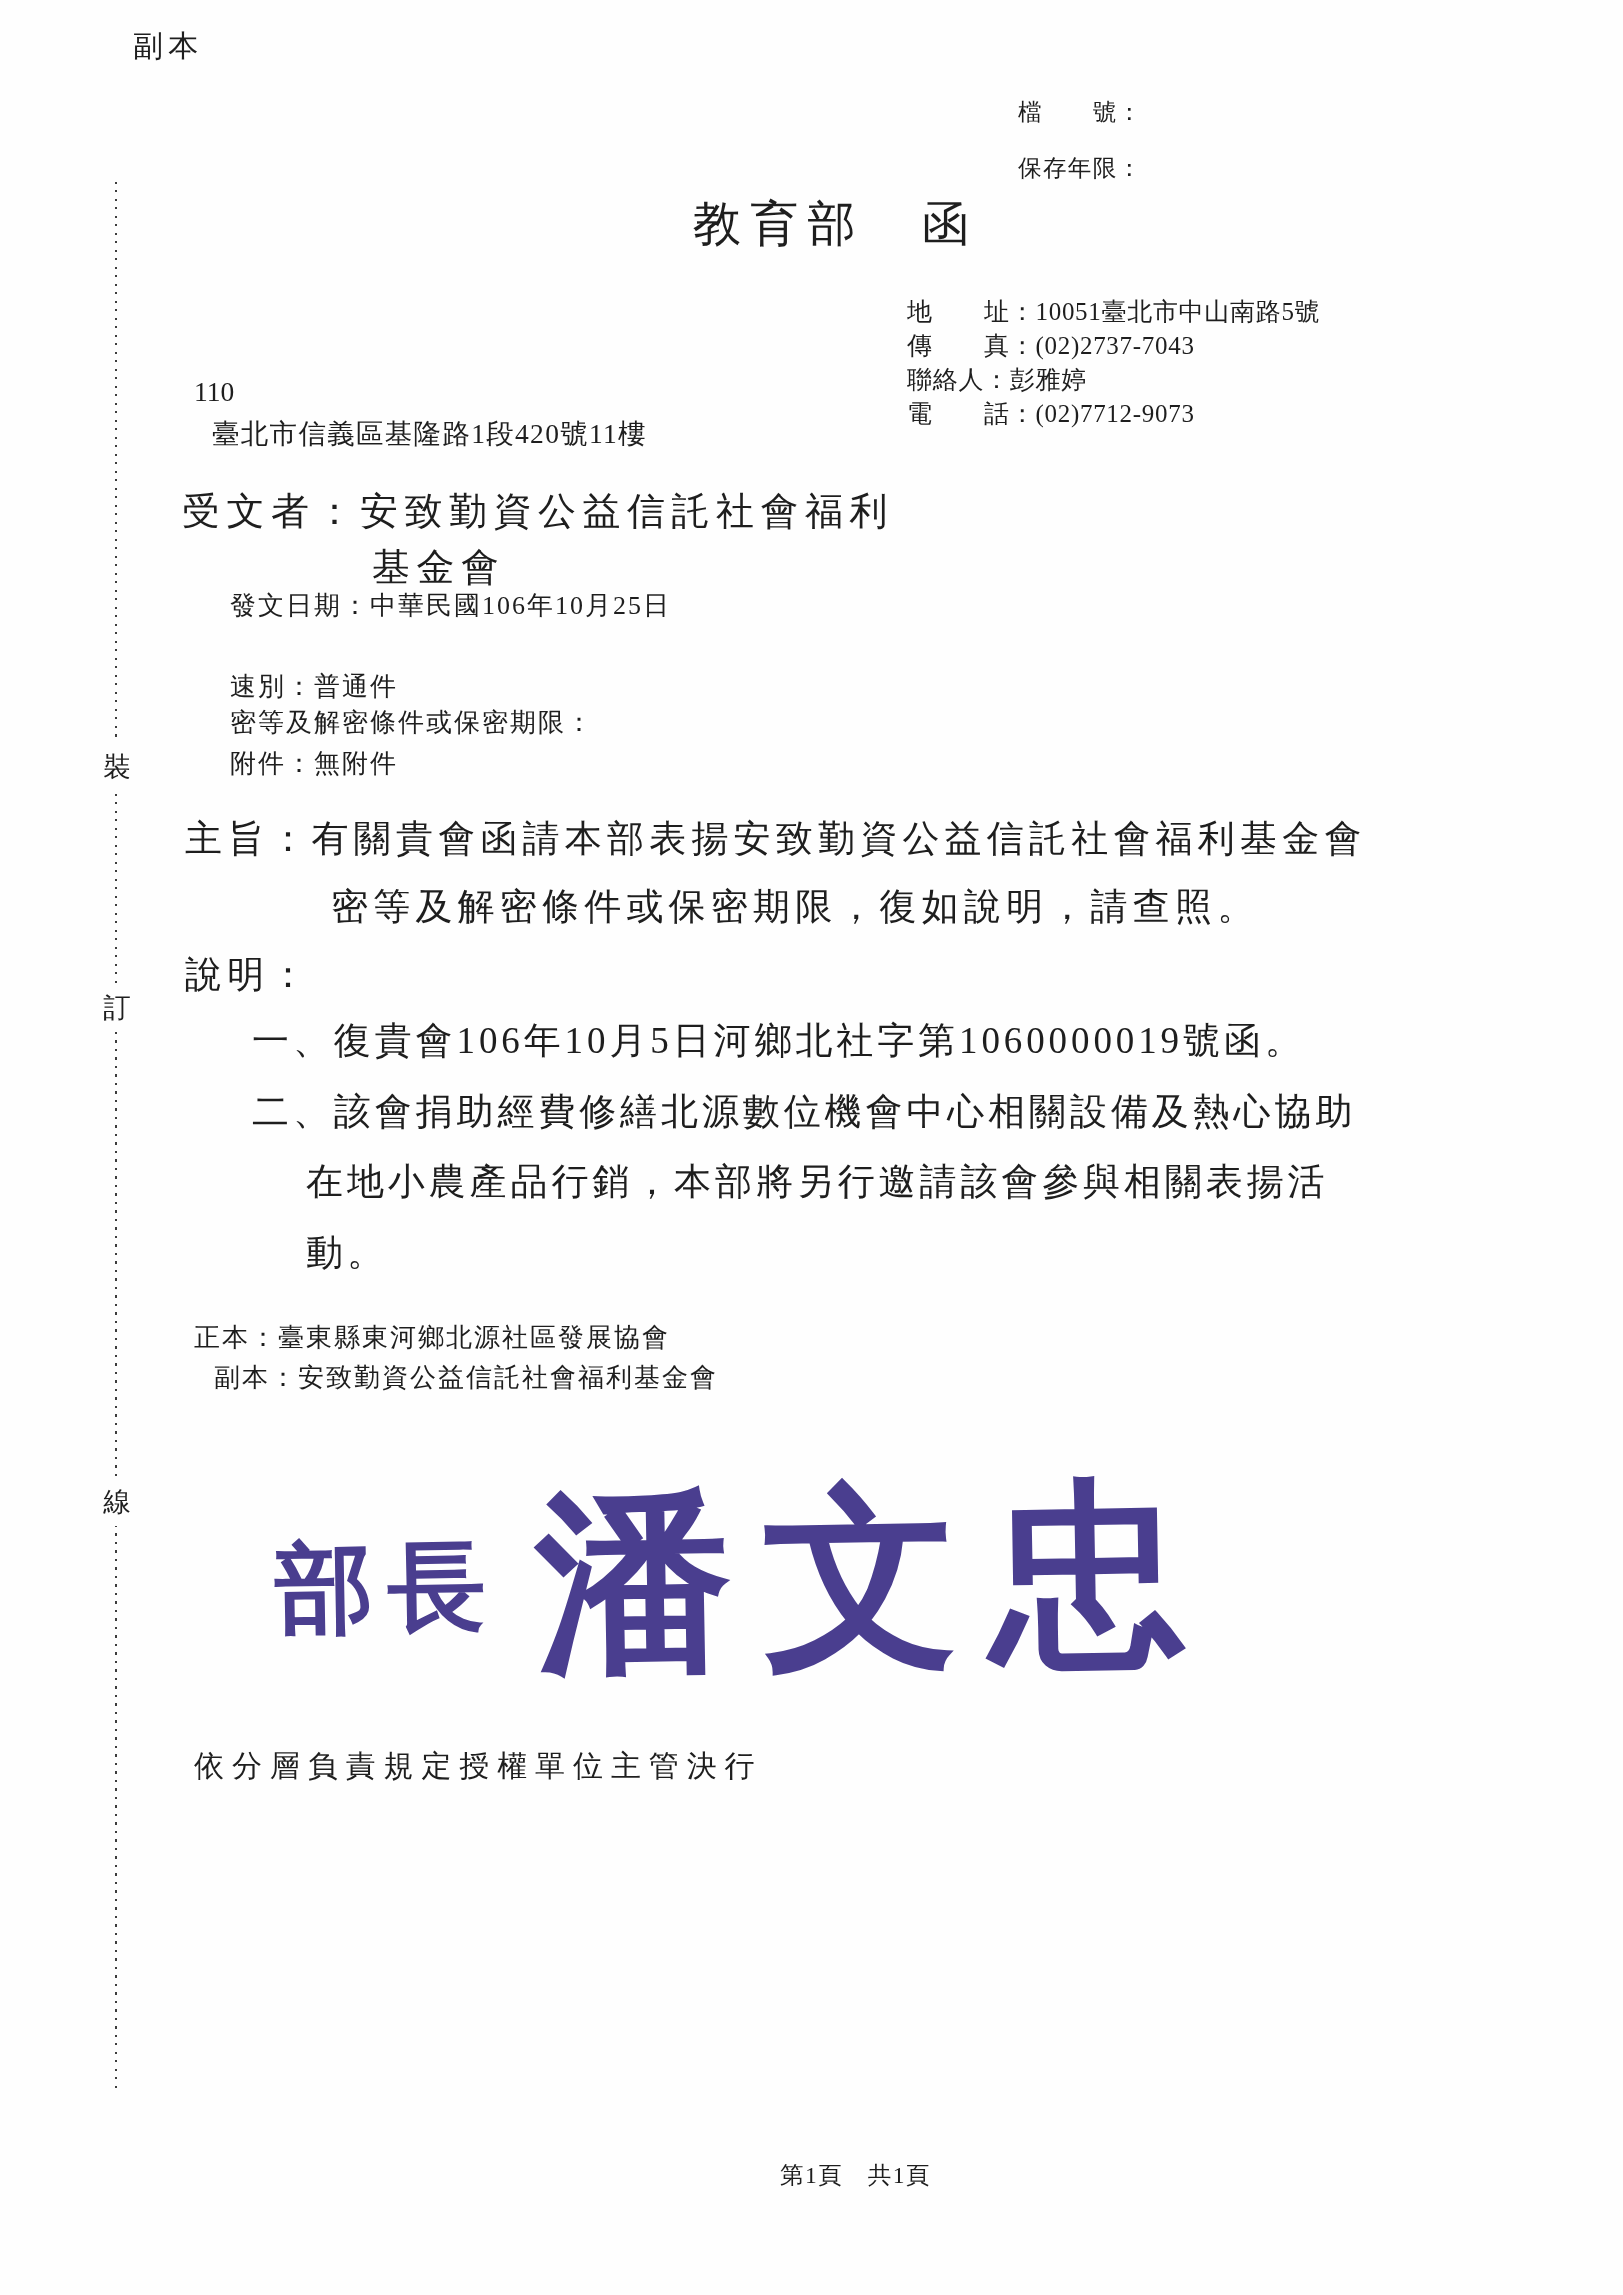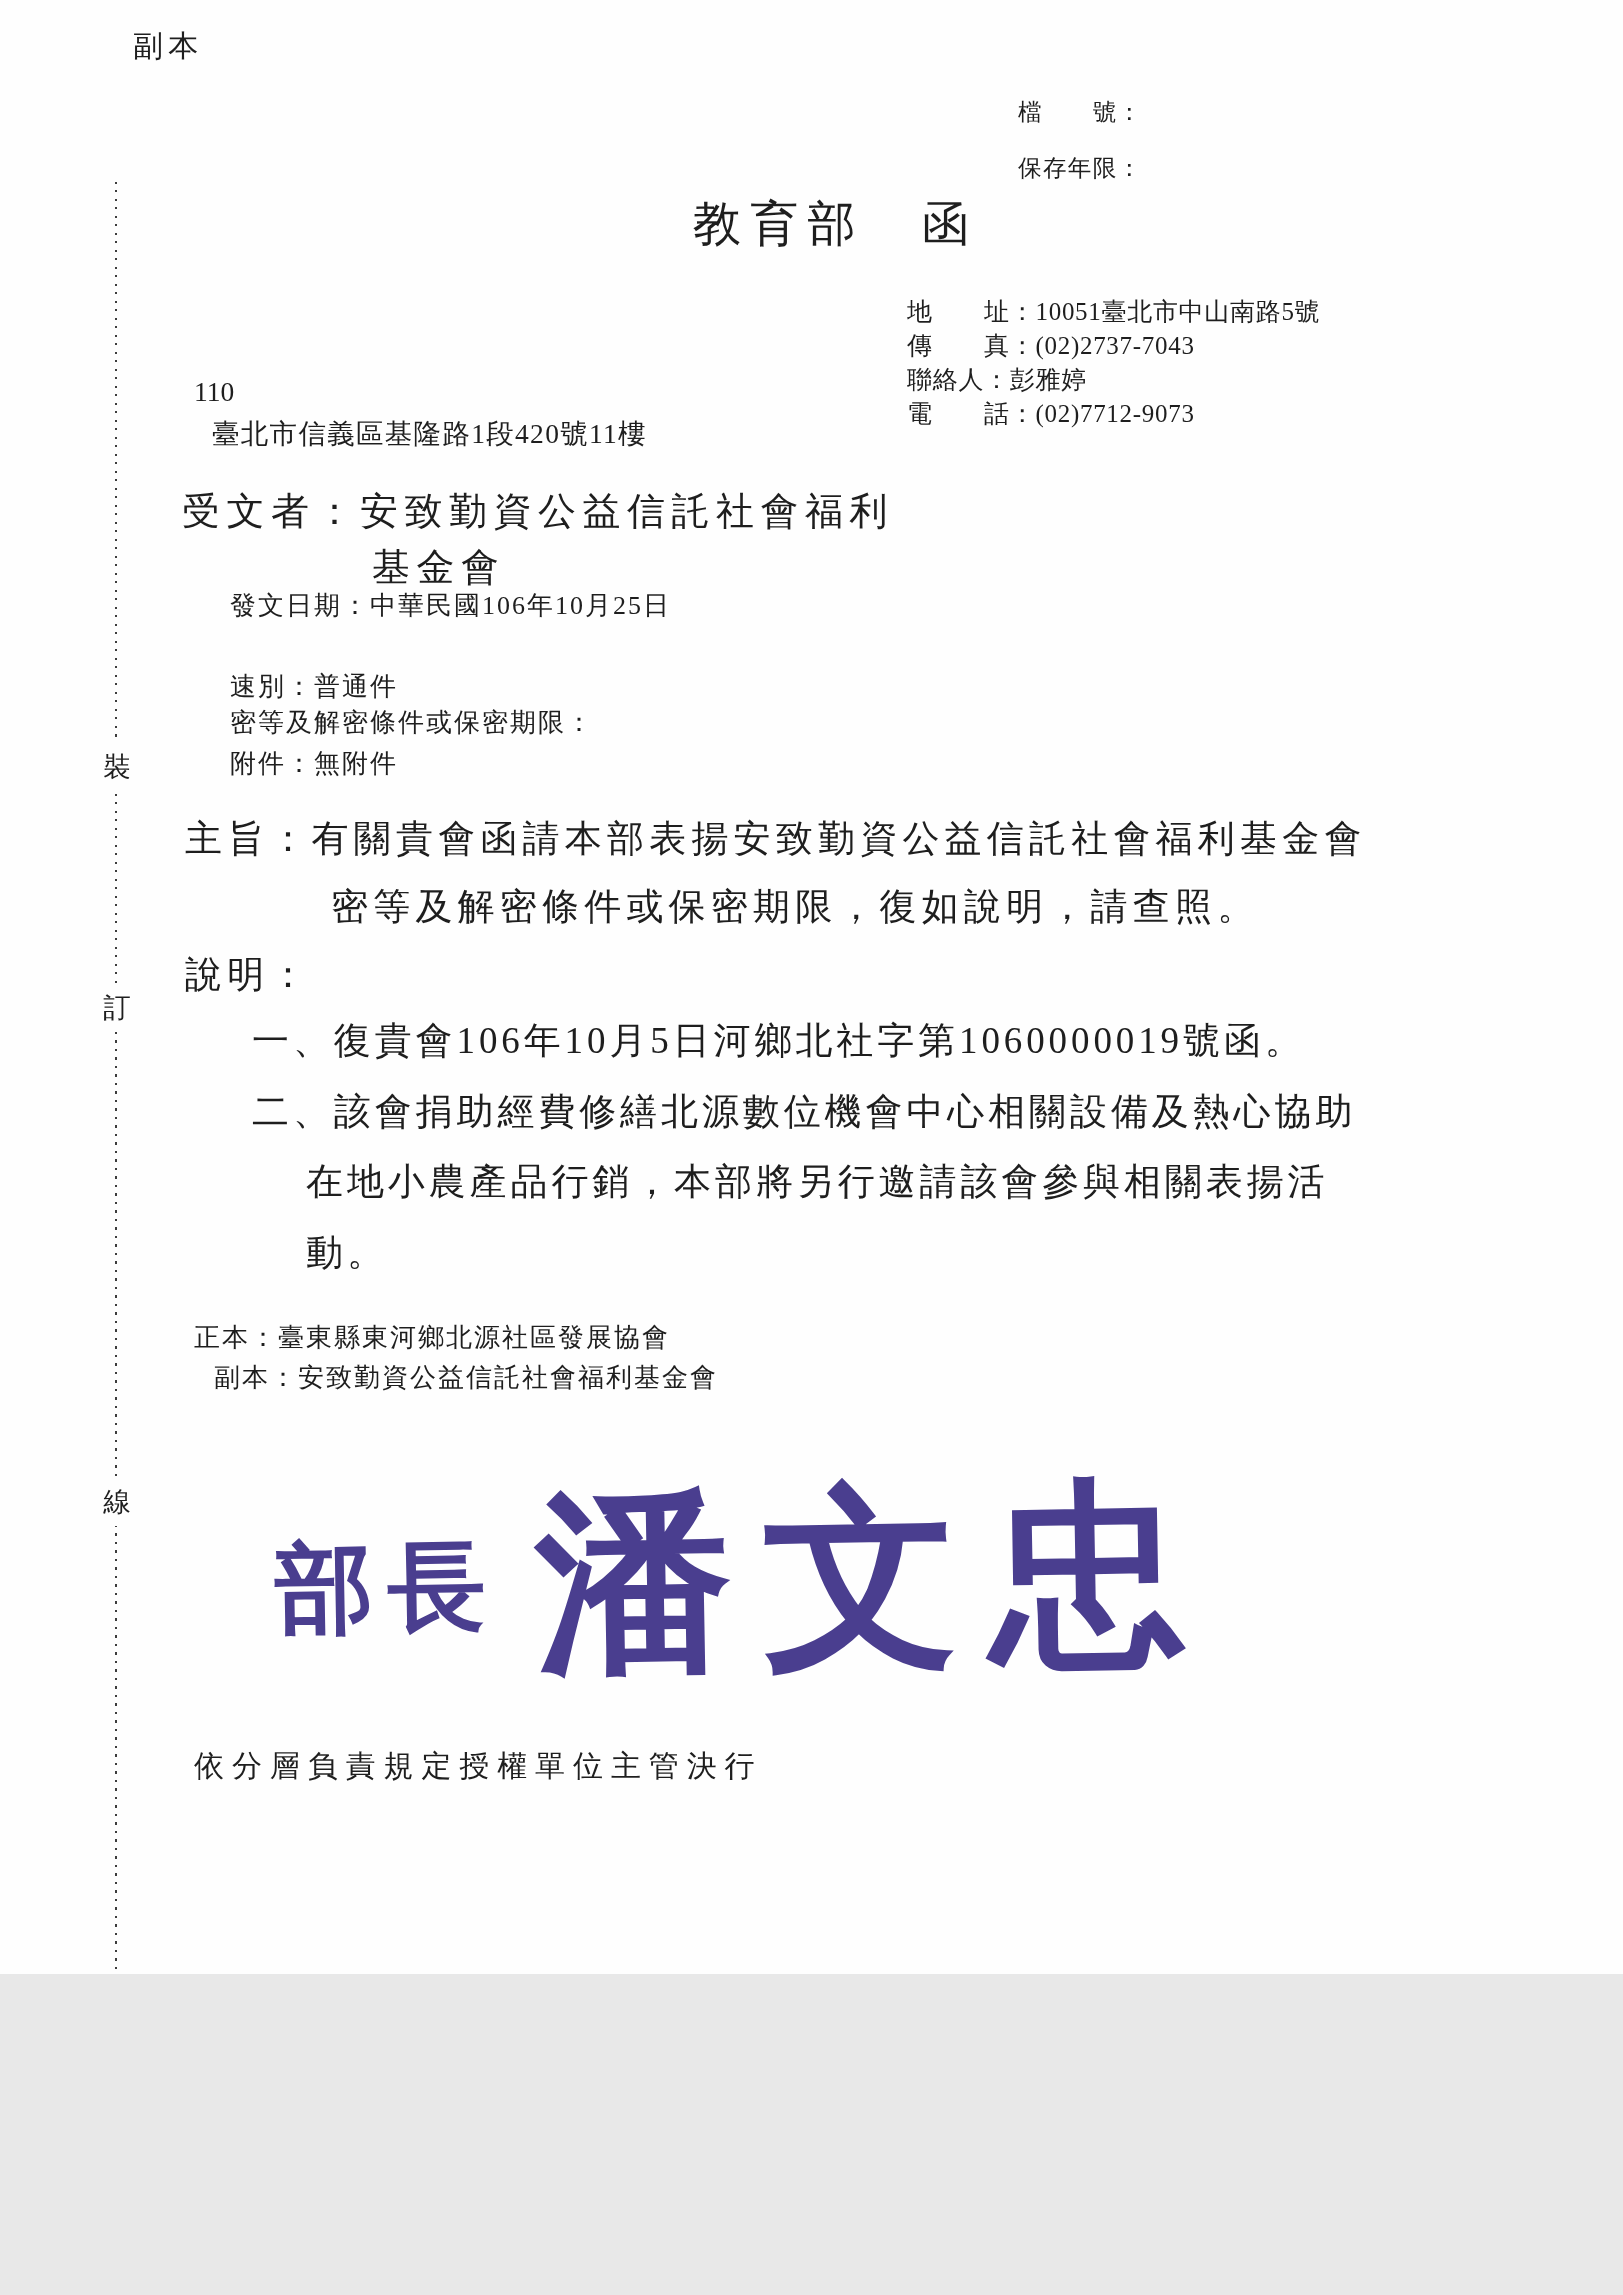--- a/index.html
+++ b/index.html
@@ -1,19 +1,19 @@
 <!DOCTYPE html>
 <html style="font-size:10.5px"><head>
 <meta charset="utf-8">
 <style>
   * { margin:0; padding:0; box-sizing:border-box; }
   html,body { background:#e8e8e8; }
   .page {
     position:relative;
-    width:1623px; height:1974px;
+    width:1623px; height:2295px;
     margin:0 auto;
     background:#fefefe;
     font-family:"Liberation Serif","DejaVu Serif",serif;
     color:#1e1e1e;
     overflow:hidden;
   }
   .abs { position:absolute; white-space:nowrap; }
 
   .copy-label   { left:133px; top:26px;  font-size:30px; letter-spacing:5.2px; }
   .file-no      { left:1018px; top:96px; font-size:23.6px; letter-spacing:1.3px; }

